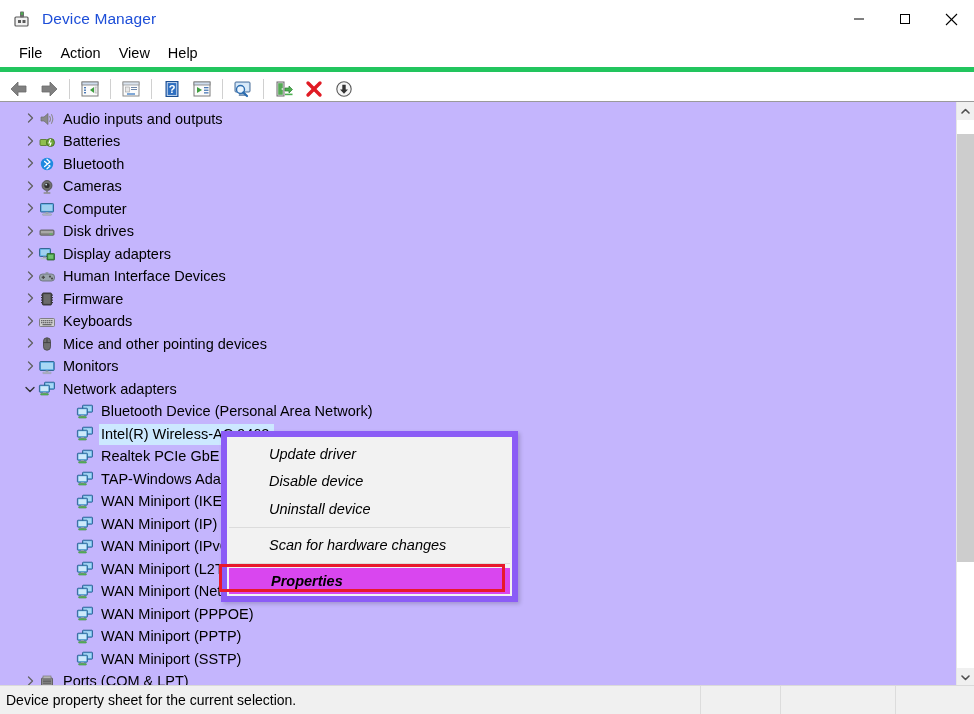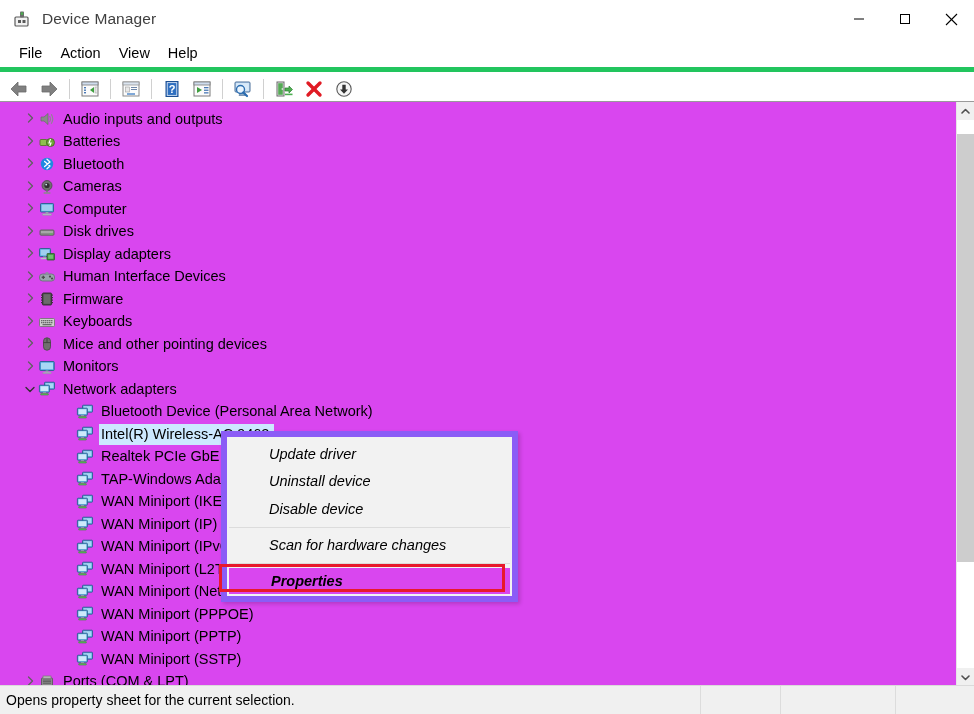--- a/index.html
+++ b/index.html
@@ -28,21 +28,21 @@
   .title-icon {
     width: 20px;
     height: 20px;
     margin-left: 12px;
     margin-right: 10px;
     position: relative;
     flex: 0 0 auto;
   }
   .title-text {
     font-size: 15.5px;
-    color: #404040;
+    color: #1d4ed8;
     letter-spacing: 0.1px;
   }
   .win-buttons {
     position: absolute;
     right: 0;
     top: 0;
     height: 38px;
     display: flex;
   }
   .win-btn {
@@ -94,21 +94,21 @@
     margin: 0 5px;
   }
 
   
   .tree-wrap {
     position: absolute;
     left: 0;
     top: 101px;
     width: 974px;
     height: 585px;
-    background: #d946ef;
+    background: #c4b5fd;
     border-top: 1px solid #9a9a9a;
     box-sizing: border-box;
     overflow: hidden;
   }
   .tree {
     position: absolute;
     left: 0;
     top: 0;
     right: 18px;
     bottom: 0;
@@ -795,28 +795,28 @@
     <div class="vs-arrow bottom">
       <svg width="9" height="7" viewBox="0 0 9 7">
           <path d="M1 2 L4.5 5.5 L8 2" fill="none" stroke="#505050" stroke-width="1.6" stroke-linecap="round" stroke-linejoin="round"></path>
         </svg>
     </div>
   </div>
 </div>
 
 <div class="ctxmenu" id="ctxmenu">
     <div class="ctx-item">Update driver</div>
+    <div class="ctx-item">Disable device</div>
     <div class="ctx-item">Uninstall device</div>
-    <div class="ctx-item">Disable device</div>
     <div class="ctx-sep"></div>
     <div class="ctx-item">Scan for hardware changes</div>
     <div class="ctx-sep"></div>
     <div class="ctx-item highlighted">Properties</div>
   </div>
 
 <div class="red-box"></div>
 
 <div class="statusbar">
-  <div class="sb-pane sb-main">Opens property sheet for the current selection.</div>
+  <div class="sb-pane sb-main">Device property sheet for the current selection.</div>
   <div class="sb-pane sb-a"></div>
   <div class="sb-pane sb-b"></div>
   <div class="sb-pane sb-c"></div>
 </div>
 
 </body></html>

